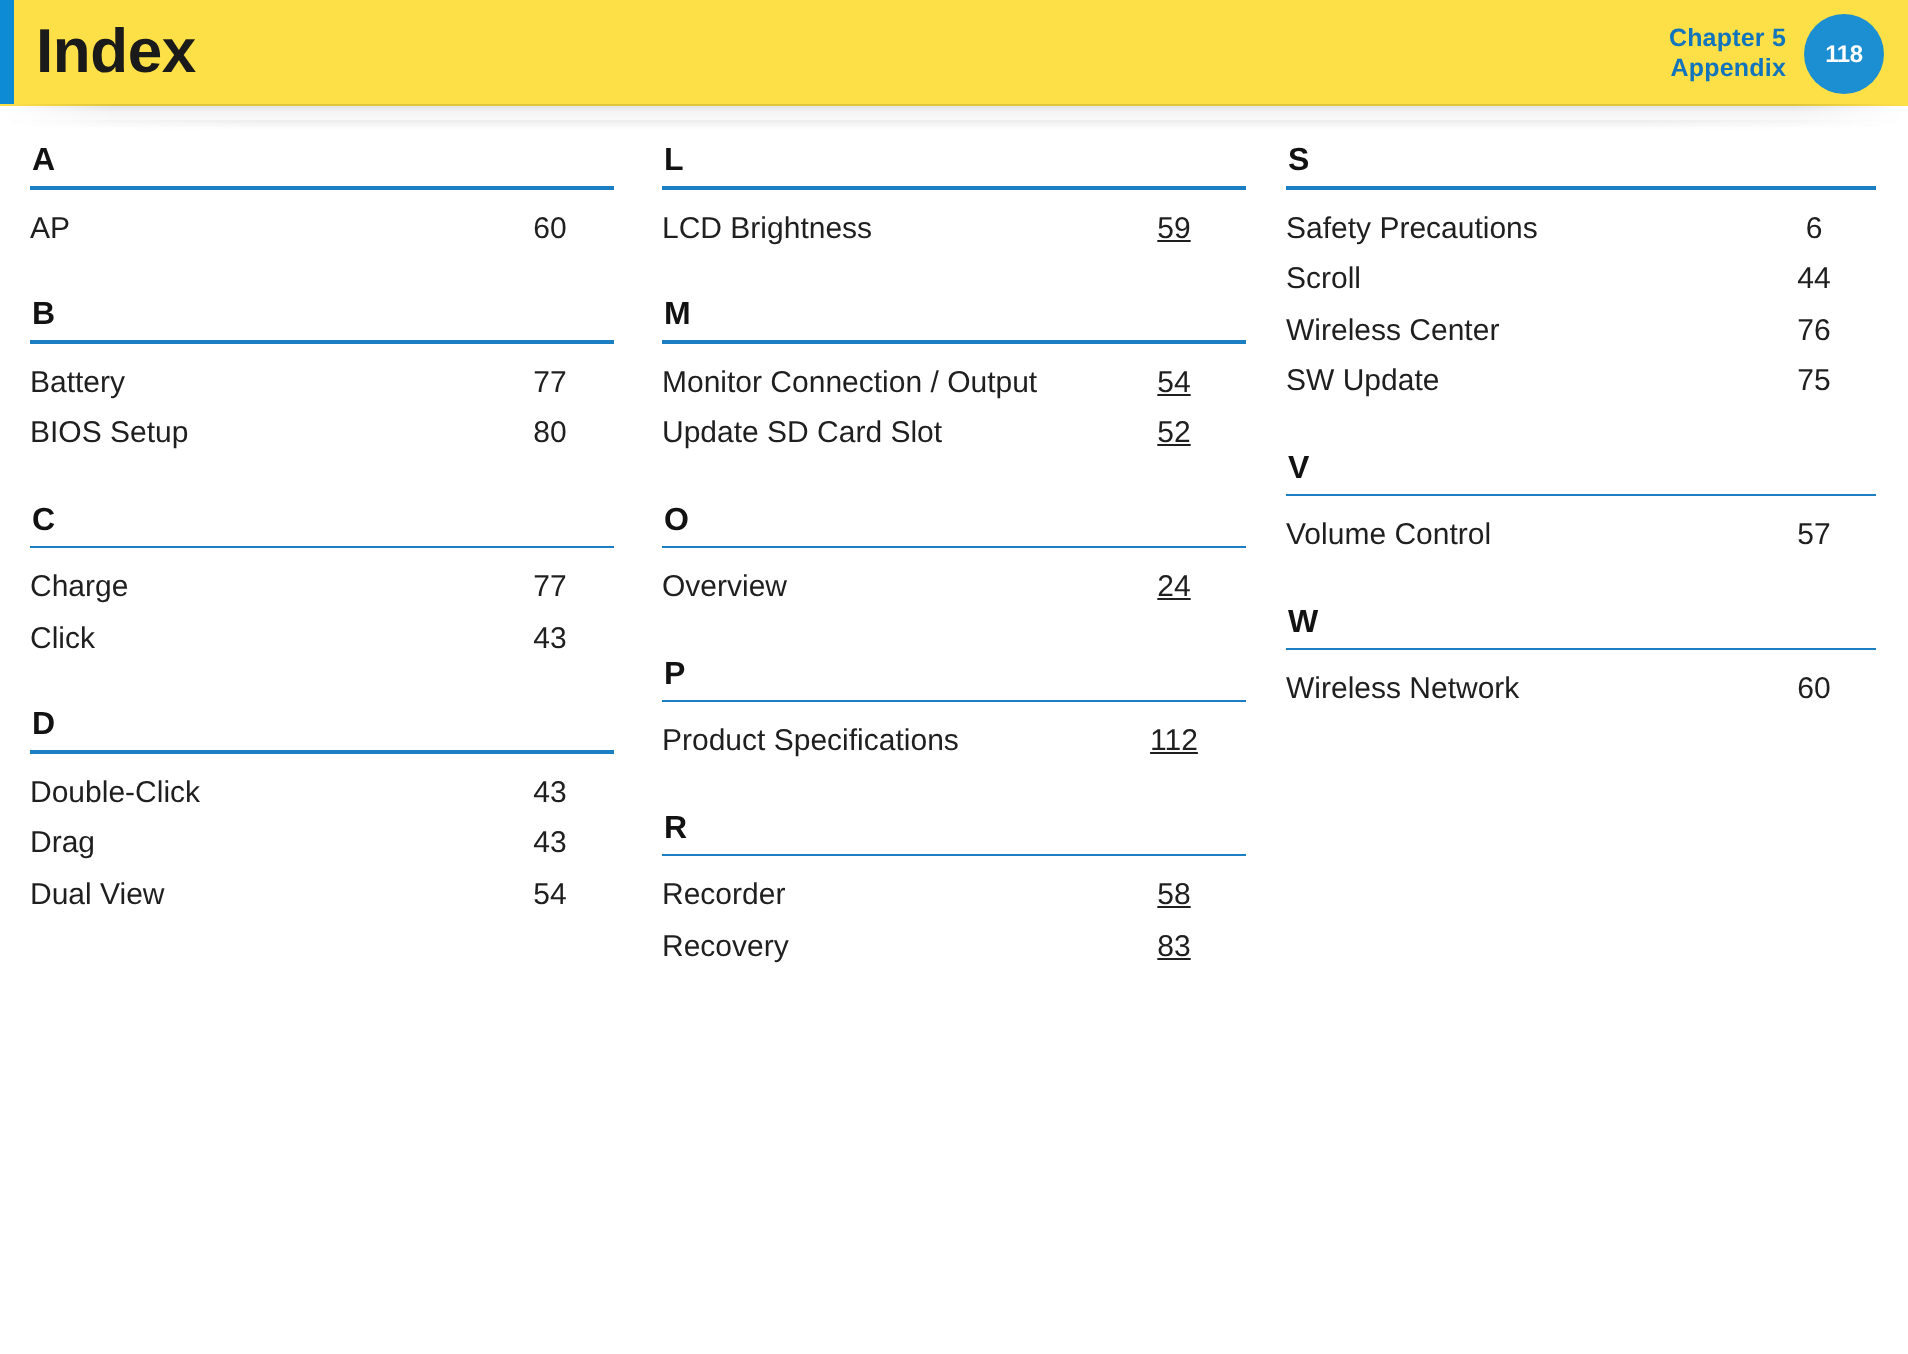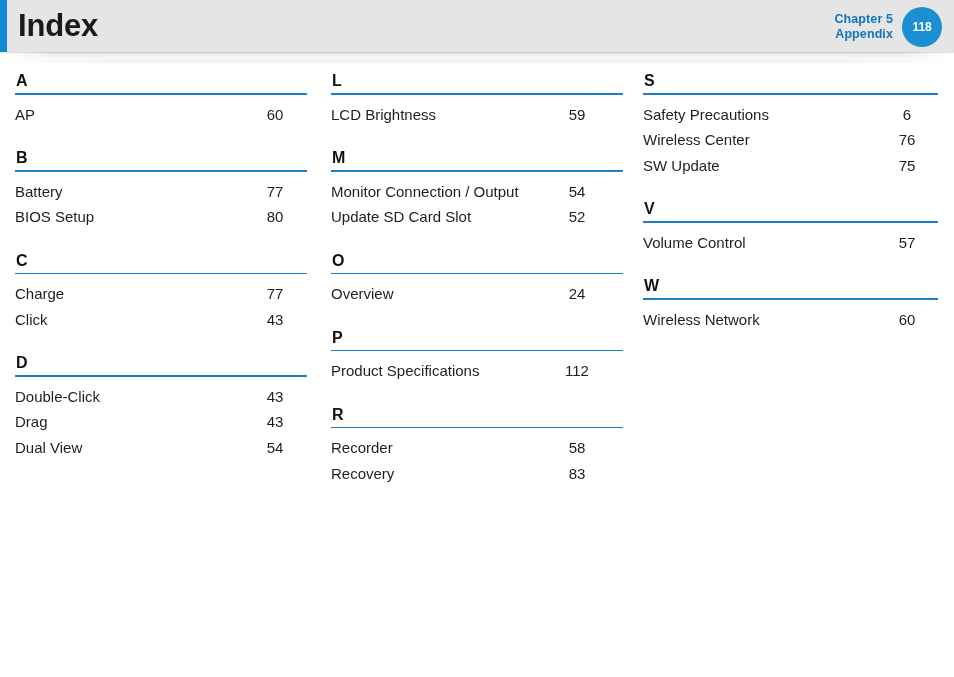--- a/index.html
+++ b/index.html
@@ -17,21 +17,21 @@
     position: relative;
   }
 
   
   .page-header {
     position: absolute;
     left: 0;
     top: 0;
     width: 954px;
     height: 53px;
-    background: #e5e5e5;
+    background: #fde047;
   }
   .header-accent-bar {
     position: absolute;
     left: 0;
     top: 0;
     width: 7px;
     height: 52px;
     background: #0d8bd4;
   }
   .page-title {
@@ -168,21 +168,21 @@
     flex: 1 1 auto;
   }
   .entry-page {
     flex: 0 0 auto;
     text-align: center;
     font-size: 15px;
     color: #1f1f1f;
   }
   
   .col-1 .entry-page { min-width: 26px; margin-right: 19px; }
-  .col-2 .entry-page { min-width: 26px; margin-right: 33px; }
+  .col-2 .entry-page { min-width: 26px; margin-right: 23px; text-decoration: underline; }
   .col-3 .entry-page { min-width: 26px; margin-right: 18px; }
 </style>
 </head>
 <body>
 
 <div class="page-header">
   <div class="header-accent-bar" style="background: rgb(13, 139, 212);"></div>
   <div class="page-title">Index</div>
   <div class="header-right">
     <div class="chapter-block" style="color: rgb(18, 116, 189);">
@@ -333,20 +333,25 @@
       <div class="letter-group">
         <div class="letter-heading">S</div>
         <div class="letter-rule" style="background: rgb(28, 127, 196);"></div>
         <ul class="entry-list">
           <li class="entry-row">
             <span class="entry-label">Safety Precautions</span>
             <span class="entry-spacer"></span>
             <span class="entry-page">6</span>
           </li>
           <li class="entry-row">
+            <span class="entry-label">Scroll</span>
+            <span class="entry-spacer"></span>
+            <span class="entry-page">44</span>
+          </li>
+          <li class="entry-row">
             <span class="entry-label">Wireless Center</span>
             <span class="entry-spacer"></span>
             <span class="entry-page">76</span>
           </li>
           <li class="entry-row">
             <span class="entry-label">SW Update</span>
             <span class="entry-spacer"></span>
             <span class="entry-page">75</span>
           </li>
         </ul>

